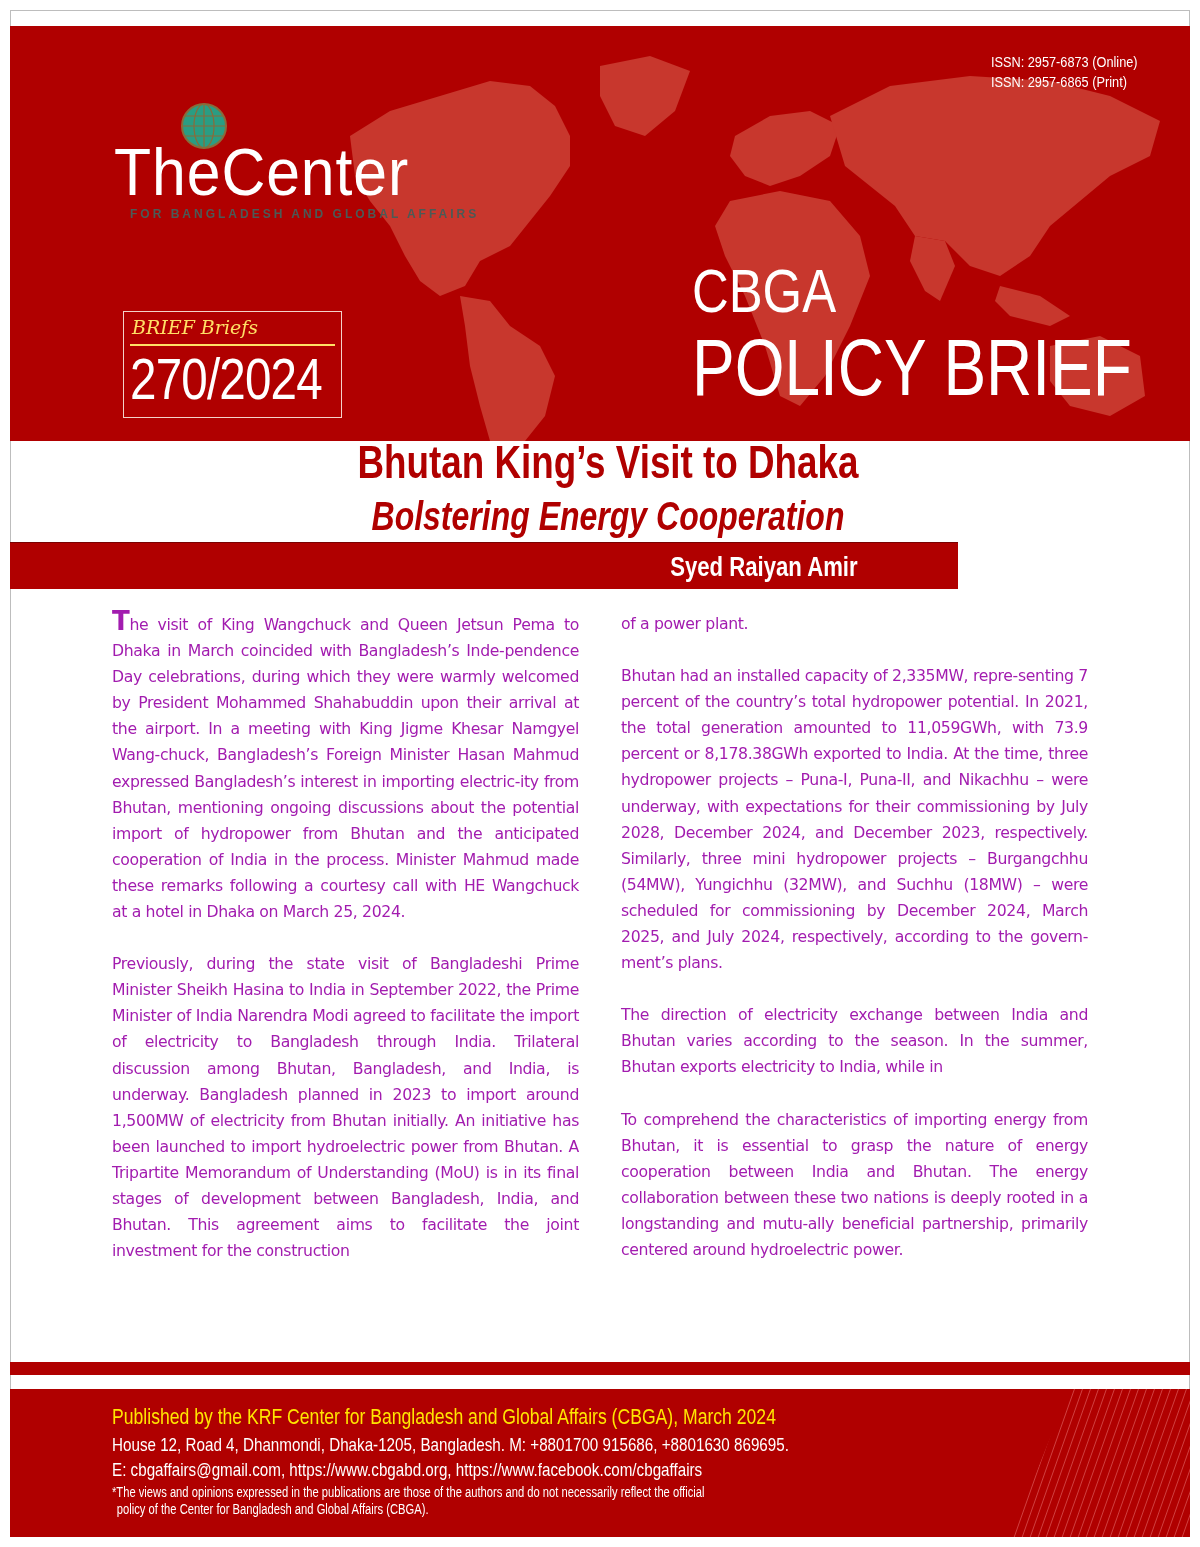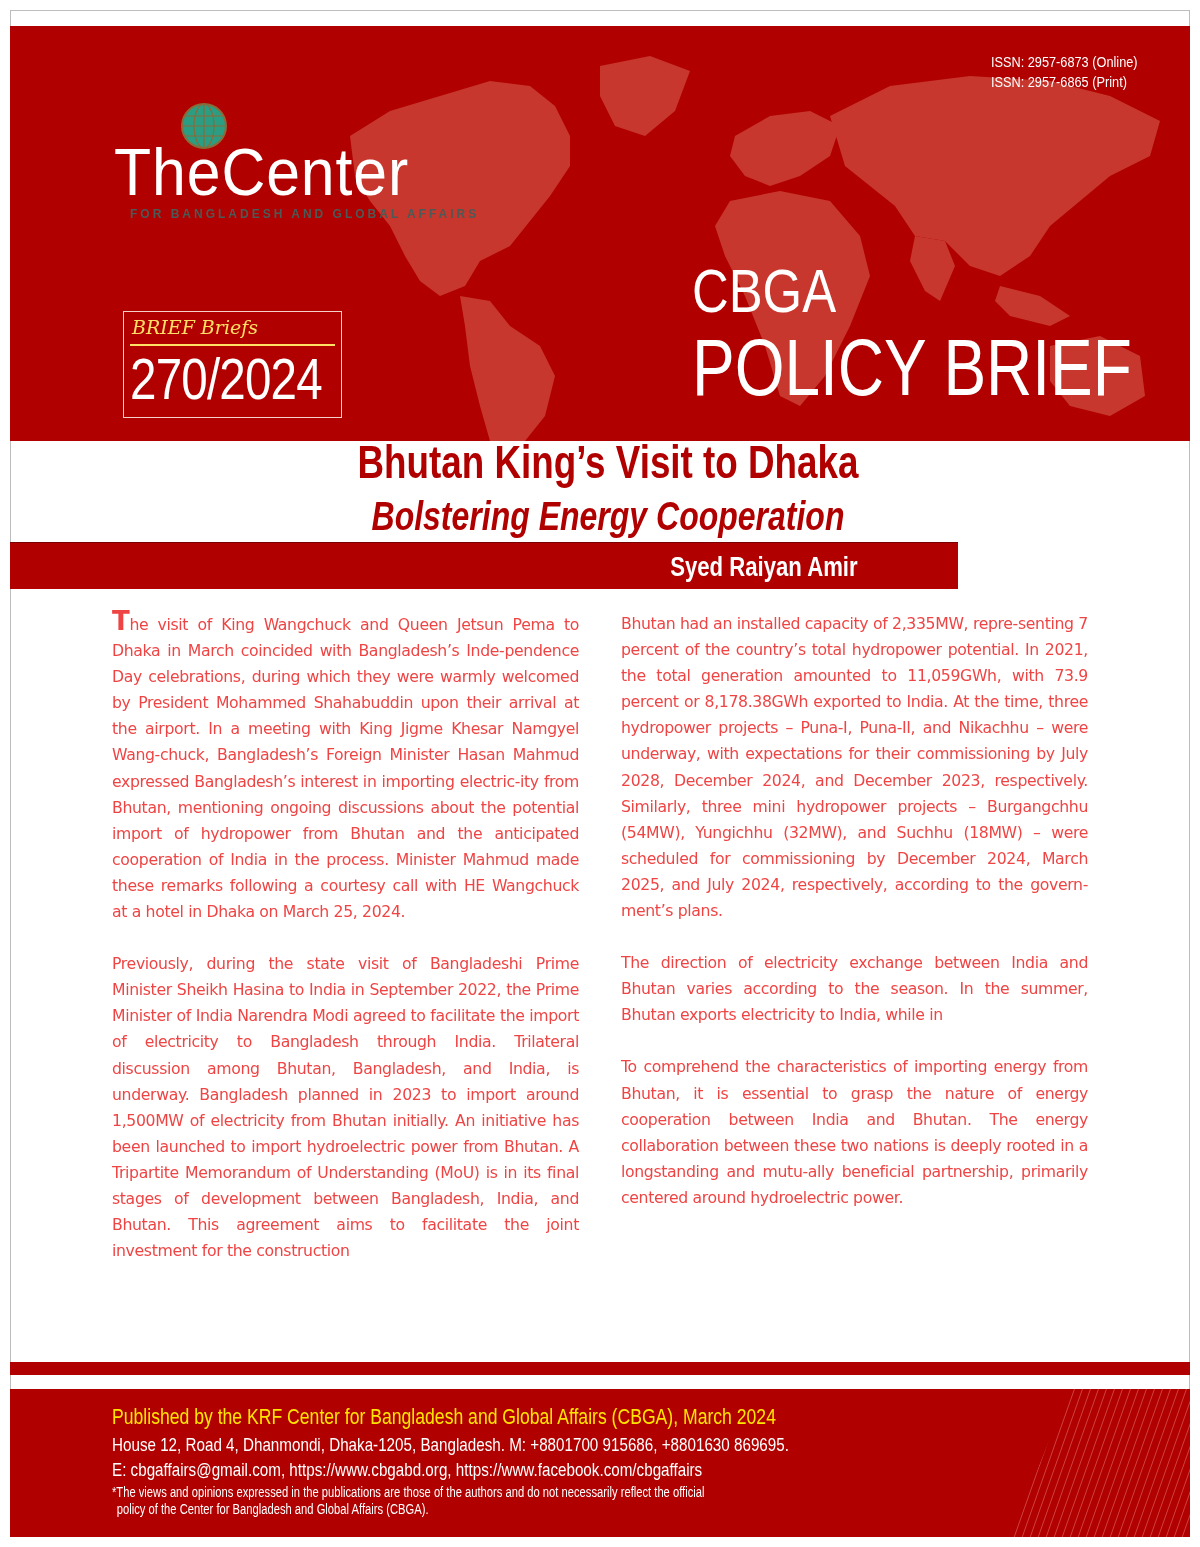--- a/index.html
+++ b/index.html
@@ -77,21 +77,21 @@
   .author-name {
     position: absolute; right: 100px; top: 9px; color: #fff;
     font-family: "Liberation Sans", sans-serif; font-weight: bold; font-size: 27px;
     transform: scaleX(0.82); transform-origin: right top;
   }
 
   
   .col {
     position: absolute; top: 611px; width: 467px;
     font-family: "DejaVu Sans", sans-serif; font-size: 15.7px; line-height: 26.1px;
-    color: #ef4444; text-align: justify; letter-spacing: -0.35px; word-spacing: 0px;
+    color: #a21caf; text-align: justify; letter-spacing: -0.35px; word-spacing: 0px;
   }
   .col-left { left: 112px; }
   .col-right { left: 621px; }
   .col p { margin-bottom: 26px; }
   .dropcap { font-family: "DejaVu Sans", sans-serif; font-size: 26px; line-height: 20px; font-weight: bold; }
 
   
   .footer-strip { position: absolute; left: 10px; top: 1362px; width: 1180px; height: 13px; background: #b00000; }
   .footer {
     position: absolute; left: 10px; top: 1389px; width: 1180px; height: 148px;
@@ -167,20 +167,21 @@
 </div>
 <div class="author-bar">
   <div class="author-name">Syed Raiyan Amir</div>
 </div>
 
 <div class="col col-left">
   <p><span class="dropcap">T</span><span>he visit of King Wangchuck and Queen Jetsun Pema to Dhaka in March coincided with Bangladesh’s Inde-pendence Day celebrations, during which they were warmly welcomed by President Mohammed Shahabuddin upon their arrival at the airport. In a meeting with King Jigme Khesar Namgyel Wang-chuck, Bangladesh’s Foreign Minister Hasan Mahmud expressed Bangladesh’s interest in importing electric-ity from Bhutan, mentioning ongoing discussions about the potential import of hydropower from Bhutan and the anticipated cooperation of India in the process. Minister Mahmud made these remarks following a courtesy call with HE Wangchuck at a hotel in Dhaka on March 25, 2024.</span></p>
   <p>Previously, during the state visit of Bangladeshi Prime Minister Sheikh Hasina to India in September 2022, the Prime Minister of India Narendra Modi agreed to facilitate the import of electricity to Bangladesh through India. Trilateral discussion among Bhutan, Bangladesh, and India, is underway. Bangladesh planned in 2023 to import around 1,500MW of electricity from Bhutan initially. An initiative has been launched to import hydroelectric power from Bhutan. A Tripartite Memorandum of Understanding (MoU) is in its final stages of development between Bangladesh, India, and Bhutan. This agreement aims to facilitate the joint investment for the construction</p>
 </div>
 <div class="col col-right">
+  <p>of a power plant.</p>
   <p>Bhutan had an installed capacity of 2,335MW, repre-senting 7 percent of the country’s total hydropower potential. In 2021, the total generation amounted to 11,059GWh, with 73.9 percent or 8,178.38GWh exported to India. At the time, three hydropower projects – Puna-I, Puna-II, and Nikachhu – were underway, with expectations for their commissioning by July 2028, December 2024, and December 2023, respectively. Similarly, three mini hydropower projects – Burgangchhu (54MW), Yungichhu (32MW), and Suchhu (18MW) – were scheduled for commissioning by December 2024, March 2025, and July 2024, respectively, according to the govern-ment’s plans.</p>
   <p>The direction of electricity exchange between India and Bhutan varies according to the season. In the summer, Bhutan exports electricity to India, while in</p>
   <p>To comprehend the characteristics of importing energy from Bhutan, it is essential to grasp the nature of energy cooperation between India and Bhutan. The energy collaboration between these two nations is deeply rooted in a longstanding and mutu-ally beneficial partnership, primarily centered around hydroelectric power.</p>
 </div>
 
 <div class="footer-strip"></div>
 <div class="footer">
   <svg class="footer-hatch" viewBox="0 0 180 148" xmlns="http://www.w3.org/2000/svg">
     <defs>
       <clipPath id="hatchclip">

